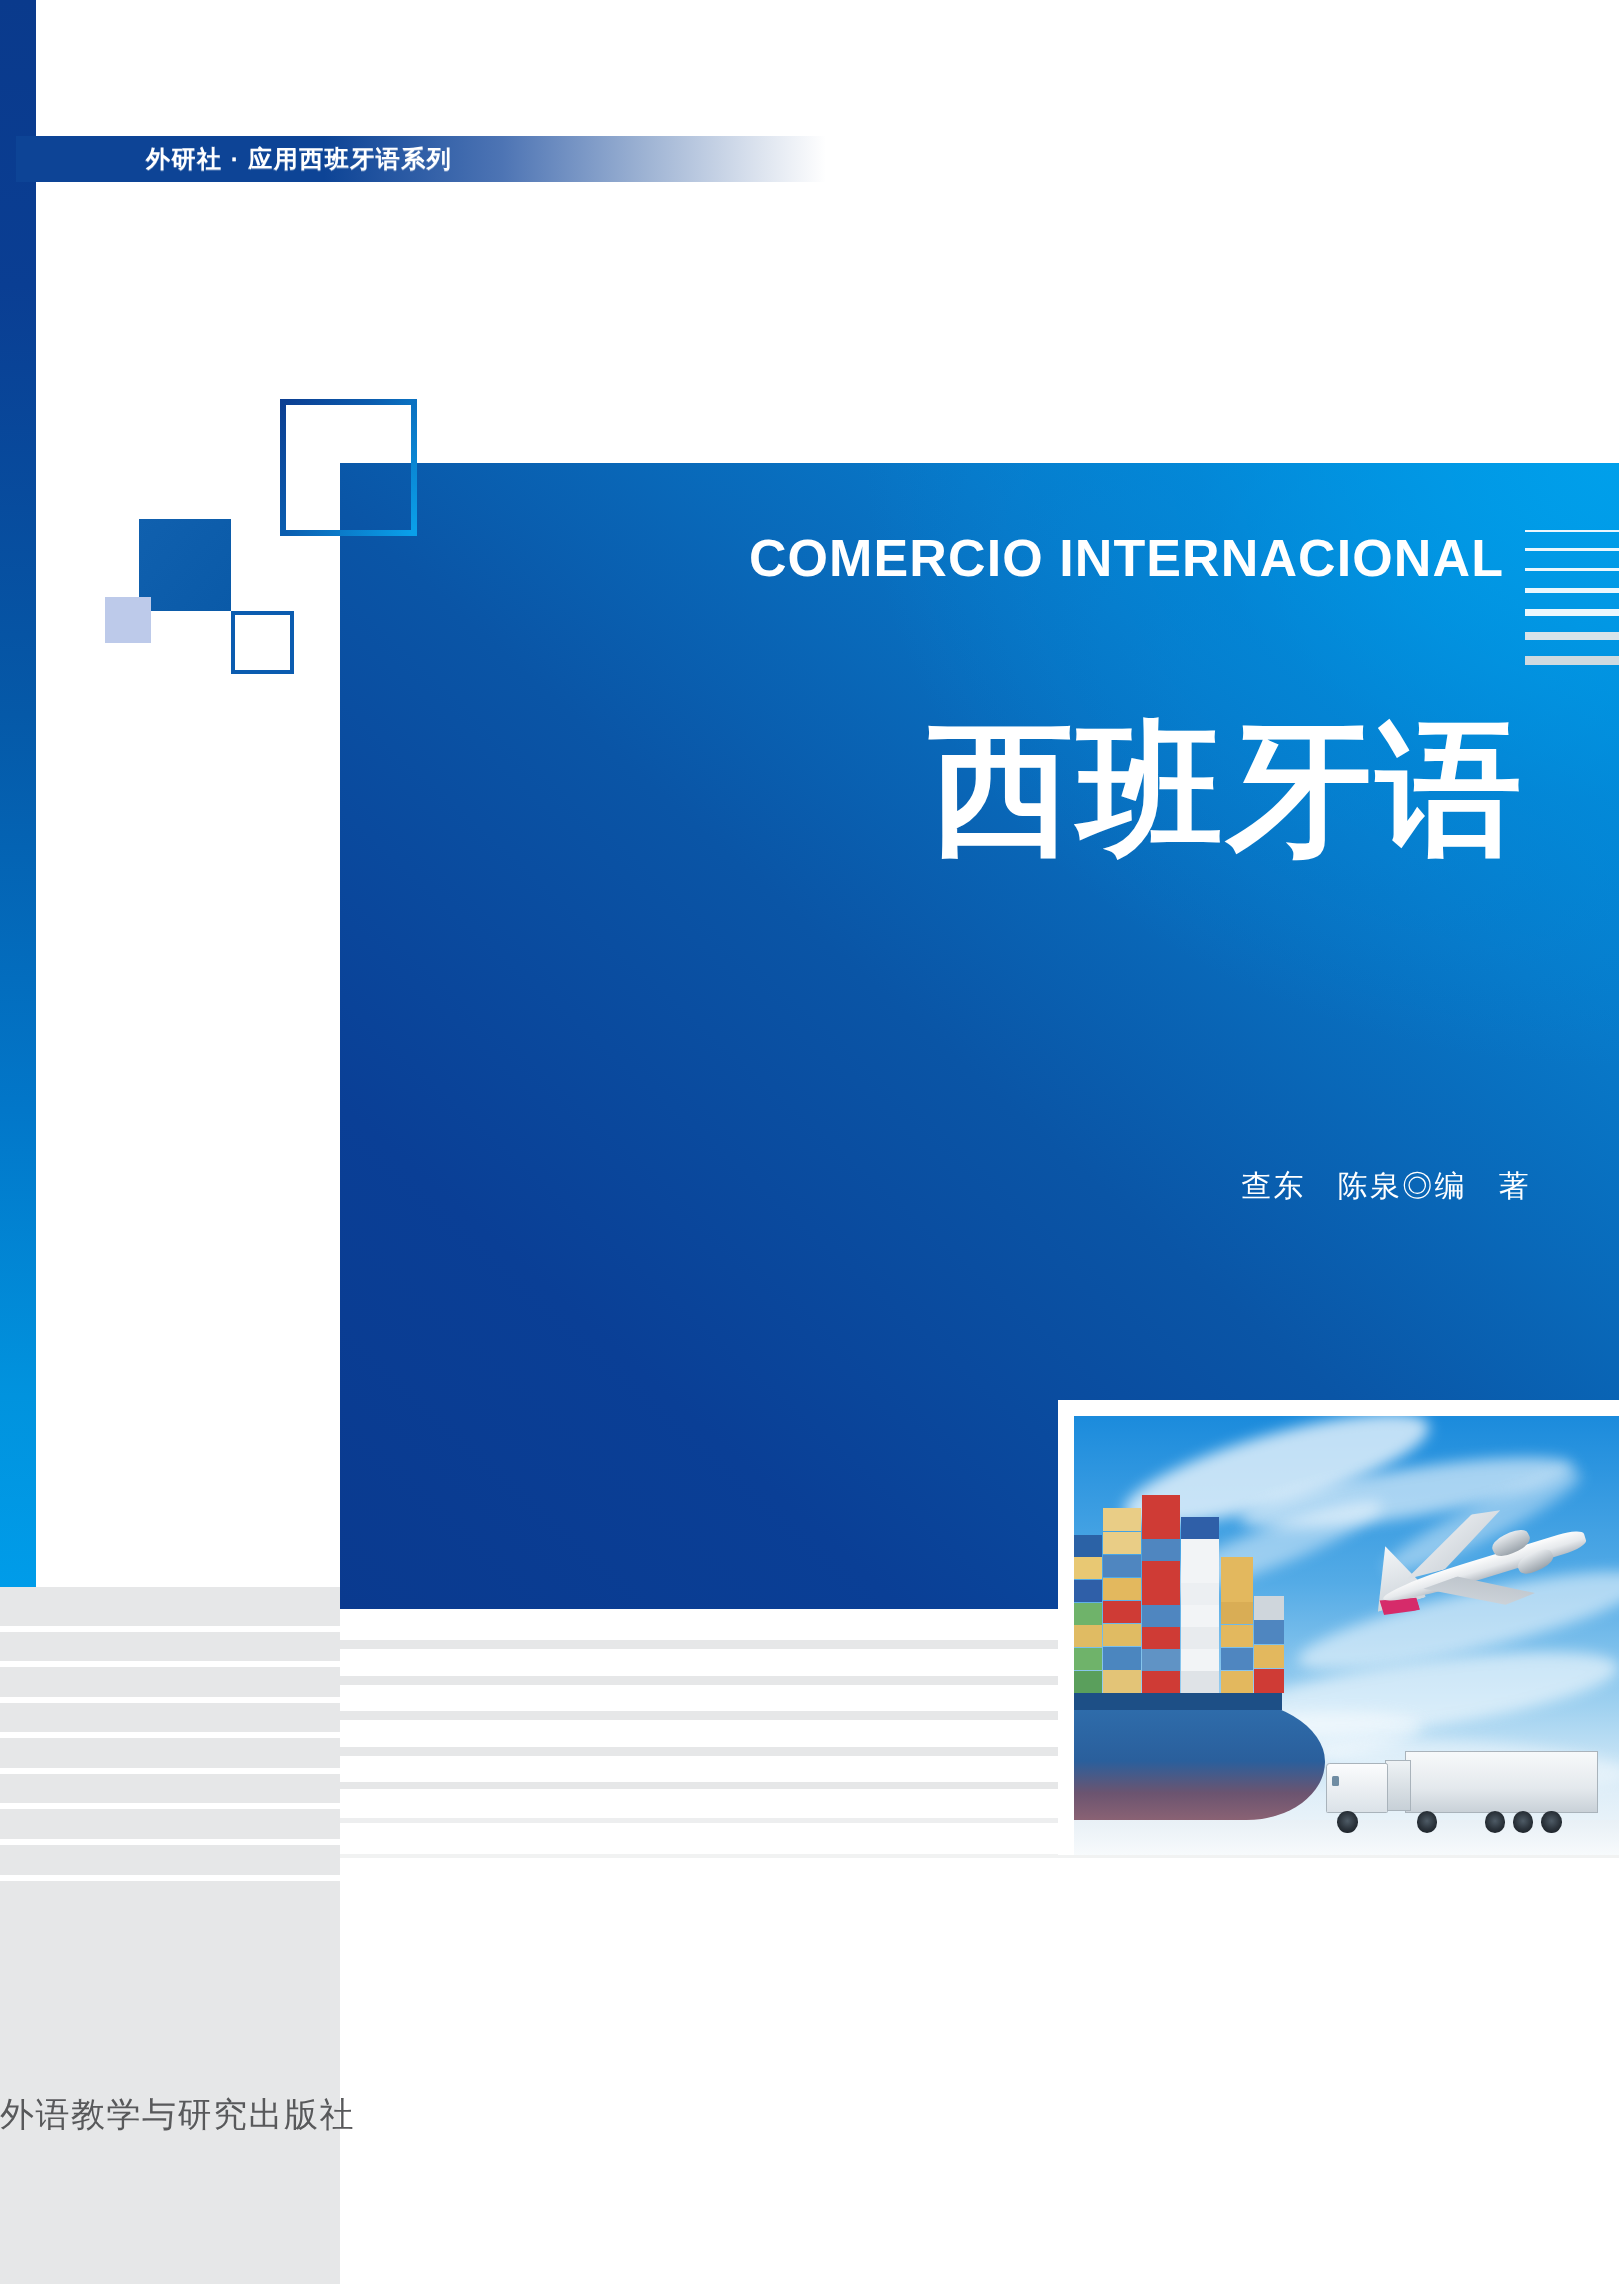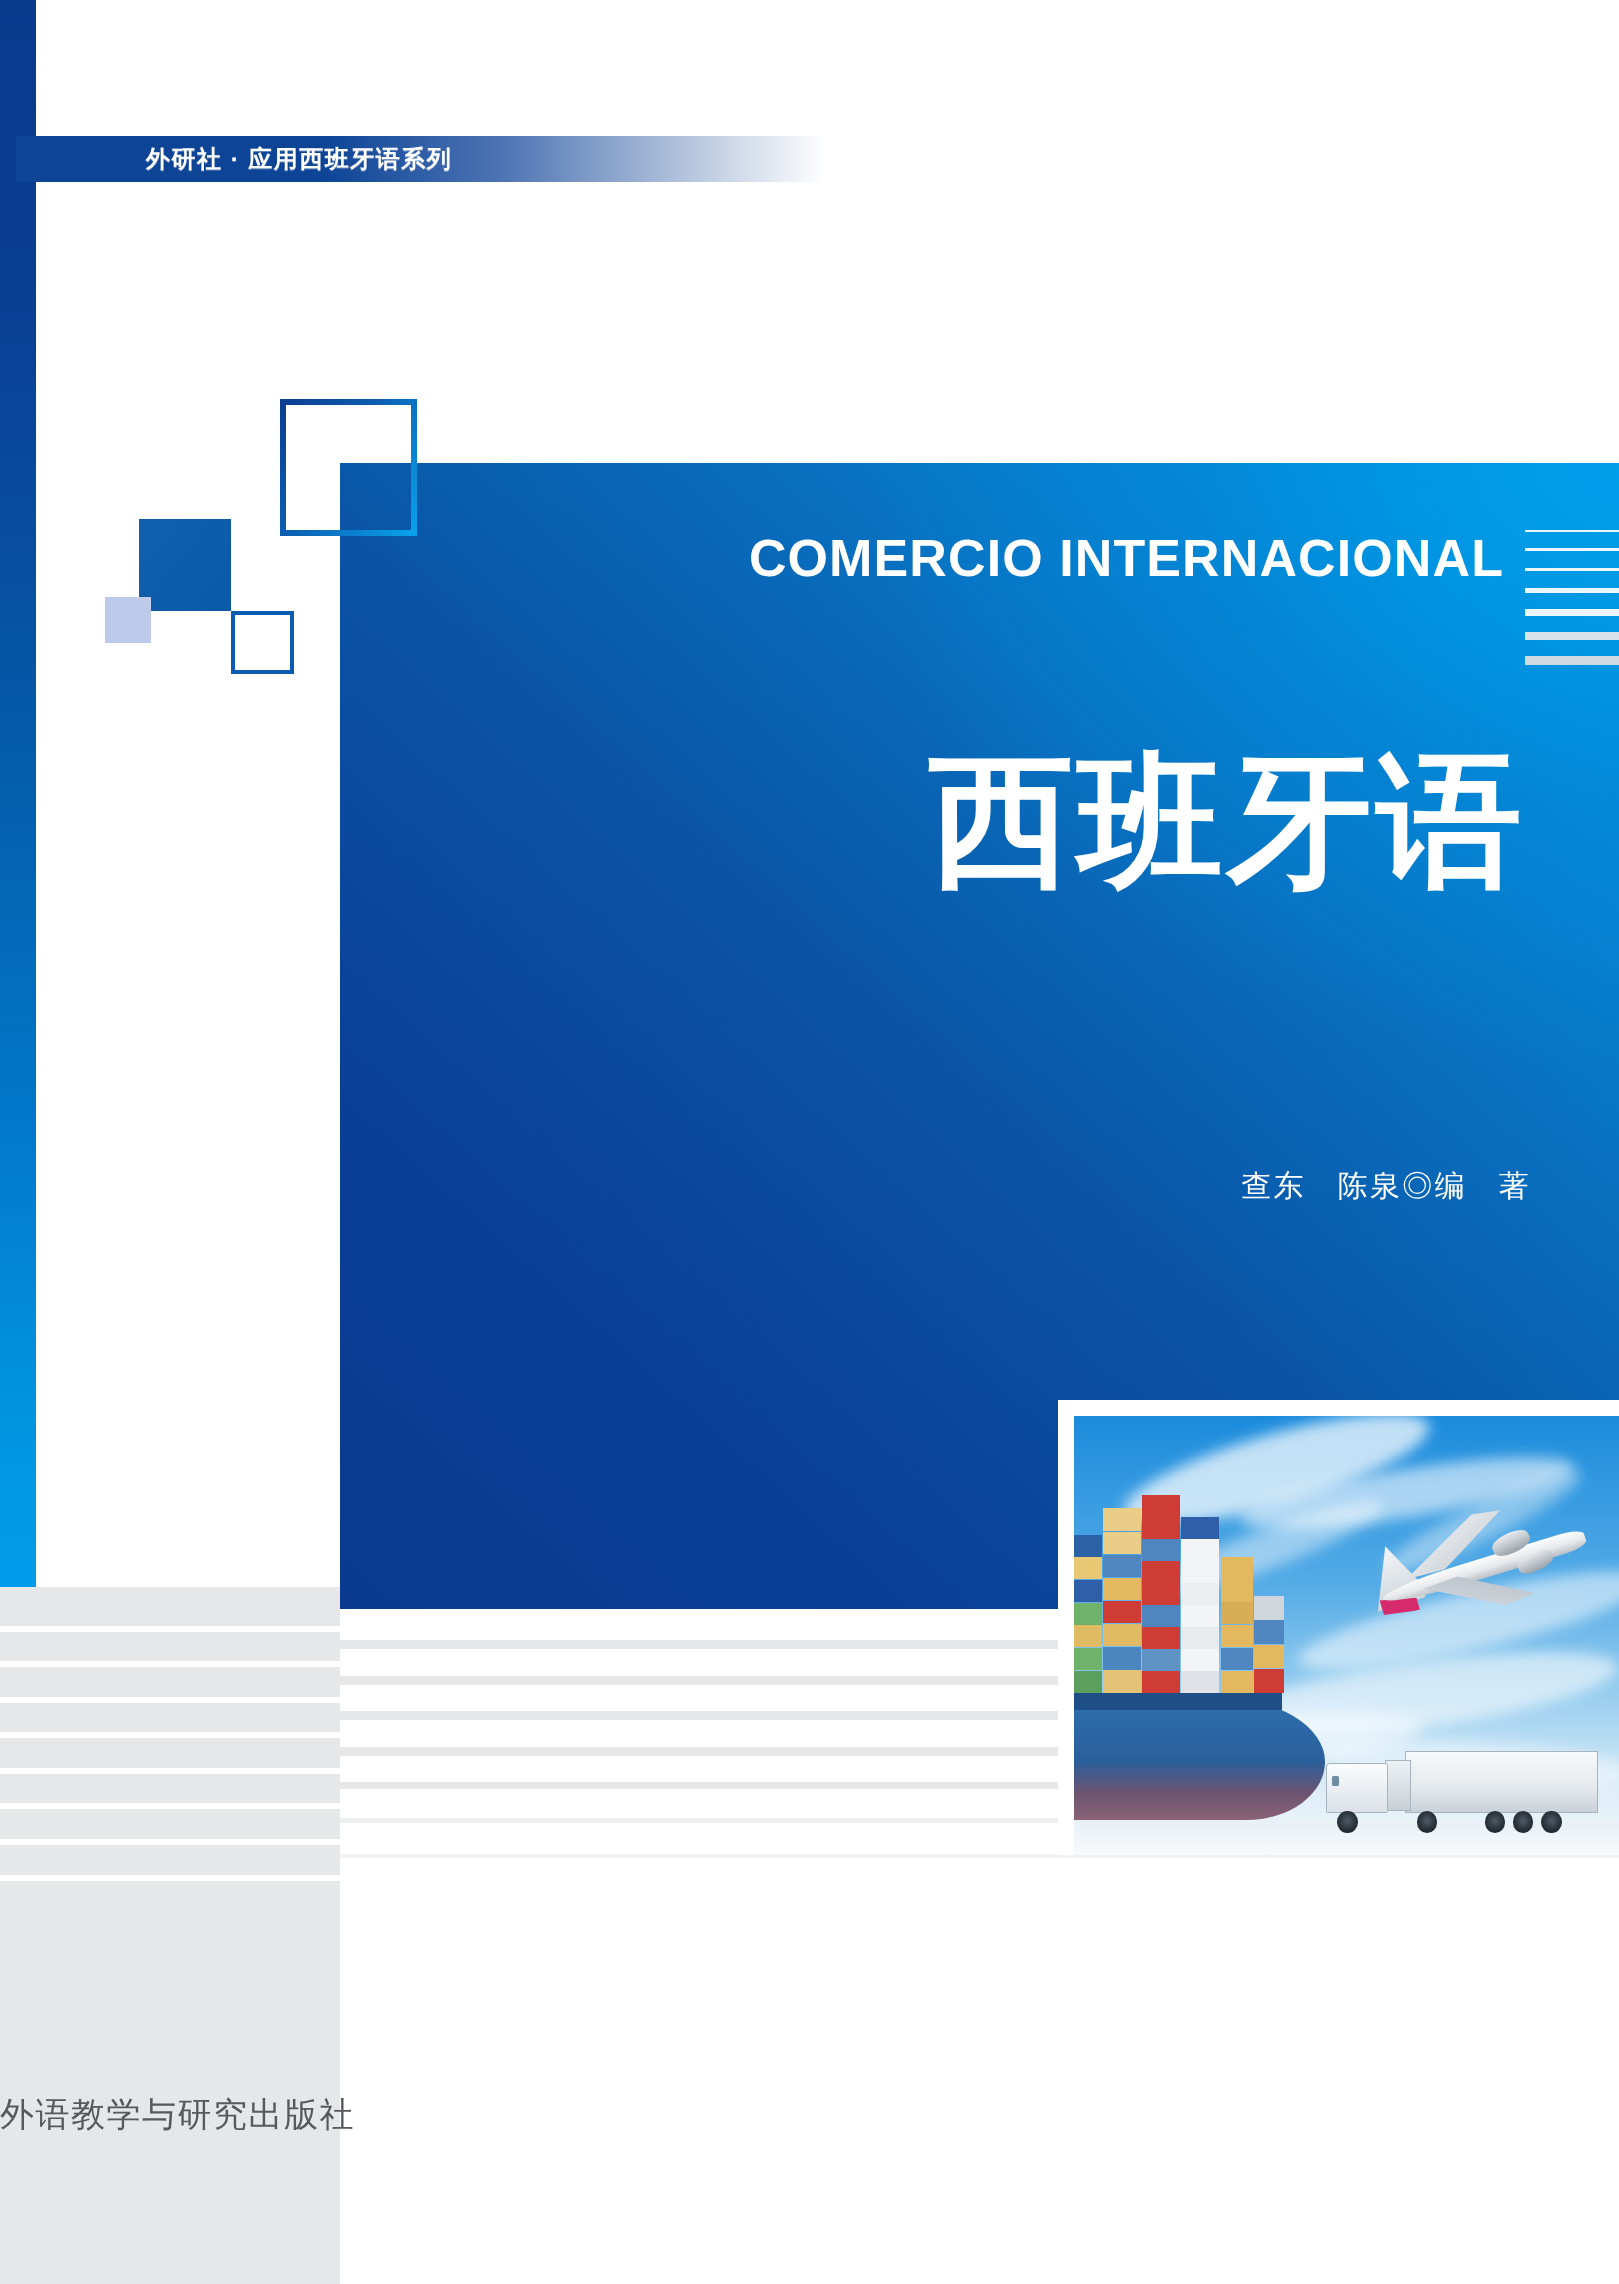--- a/index.html
+++ b/index.html
@@ -122,21 +122,20 @@
     position:absolute;
     left:340px; top:712px;
     width:1186px;
     z-index:7;
     text-align:right;
     color:#ffffff;
     font-weight:bold;
     font-size:145px;
     line-height:1.07;
     letter-spacing:4.4px;
-    margin-top:32px;
   }
   .cn-title .ln { display:block; white-space:nowrap; }
 
   
   .authors {
     position:absolute;
     right:89px; top:1166px;
     z-index:7;
     color:#ffffff;
     font-size:30px;

